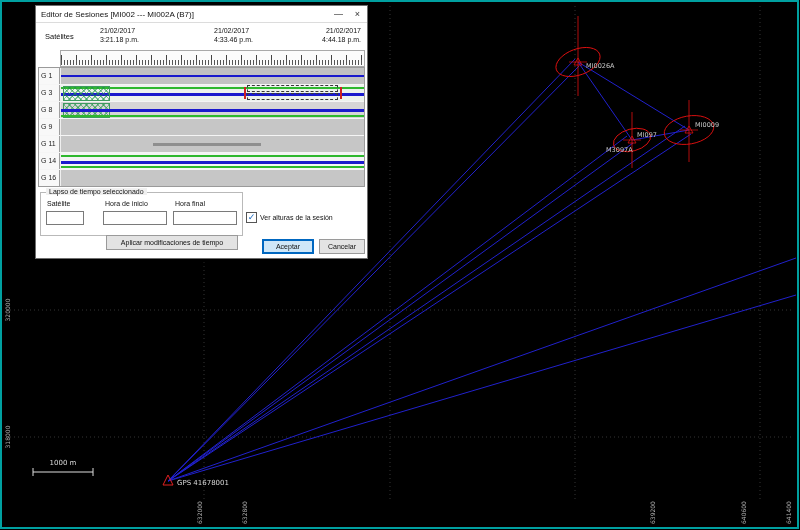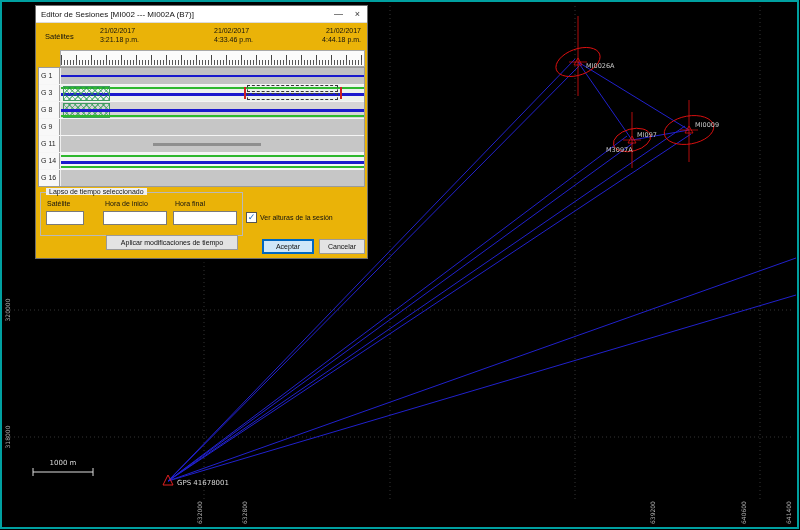--- a/index.html
+++ b/index.html
@@ -2,21 +2,21 @@
 <html><head>
 <meta charset="utf-8">
 <style>
   html,body{margin:0;padding:0;background:#111;}
   #stage{position:relative;width:800px;height:530px;background:#000;overflow:hidden;
          font-family:"Liberation Sans",sans-serif;}
   #map{position:absolute;left:0;top:0;}
   svg text{font-family:"DejaVu Sans",sans-serif;}
 
   
-  .dialog{position:absolute;left:35px;top:5px;width:331px;height:252px;background:#eab308;
+  .dialog{position:absolute;left:35px;top:5px;width:331px;height:252px;background:#ffffff;
           border:1px solid #6e6e6e;box-shadow:3px 3px 8px rgba(0,0,0,.65);color:#111;}
   .titlebar{position:absolute;left:0;top:0;right:0;height:16px;background:#ffffff;
             border-bottom:1px solid #dcdcdc;display:flex;align-items:center;padding-left:5px;
             font-size:8px;white-space:nowrap;}
   .title-btns{margin-left:auto;display:flex;height:16px;}
   .tb{width:19px;height:16px;display:flex;align-items:center;justify-content:center;
       font-size:9px;color:#333;cursor:default;}
 
   .hdr-label{position:absolute;left:9px;top:26px;font-size:7.5px;}
   .ts{position:absolute;top:20px;font-size:7px;line-height:9px;}

